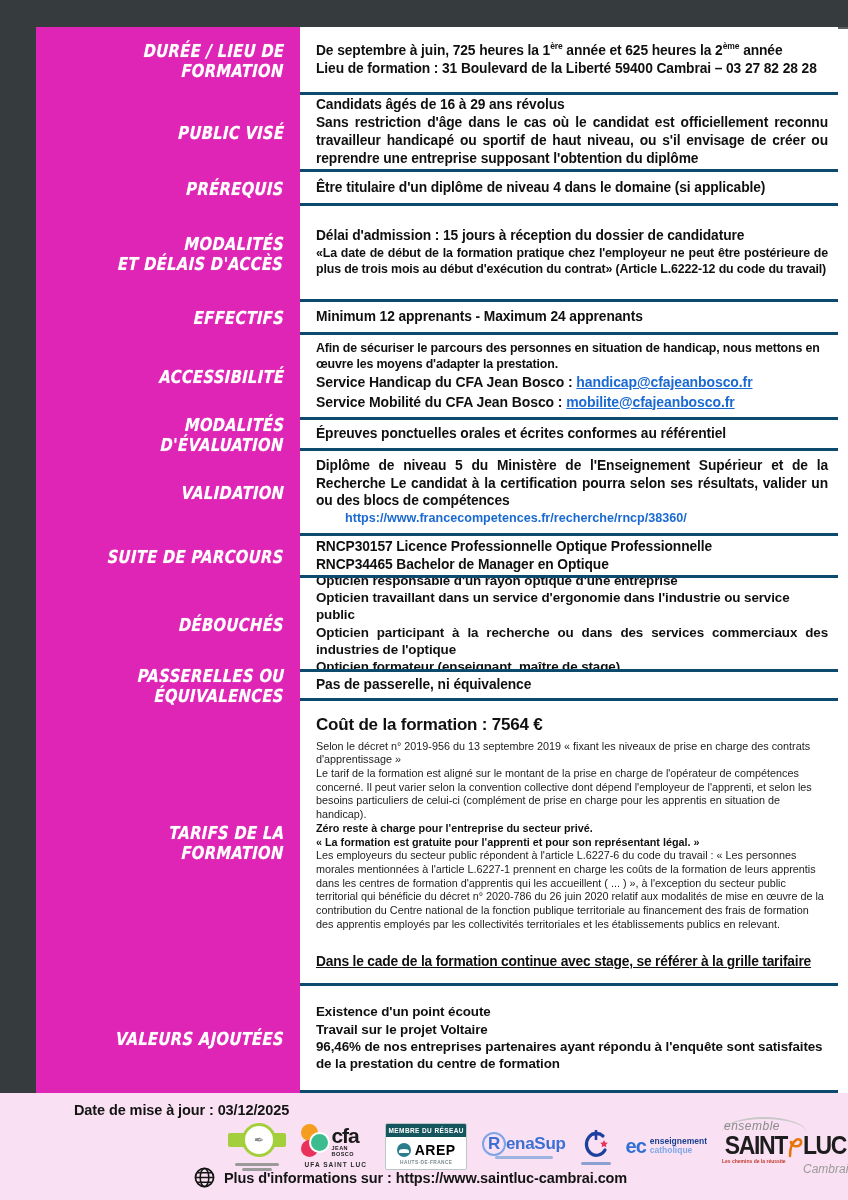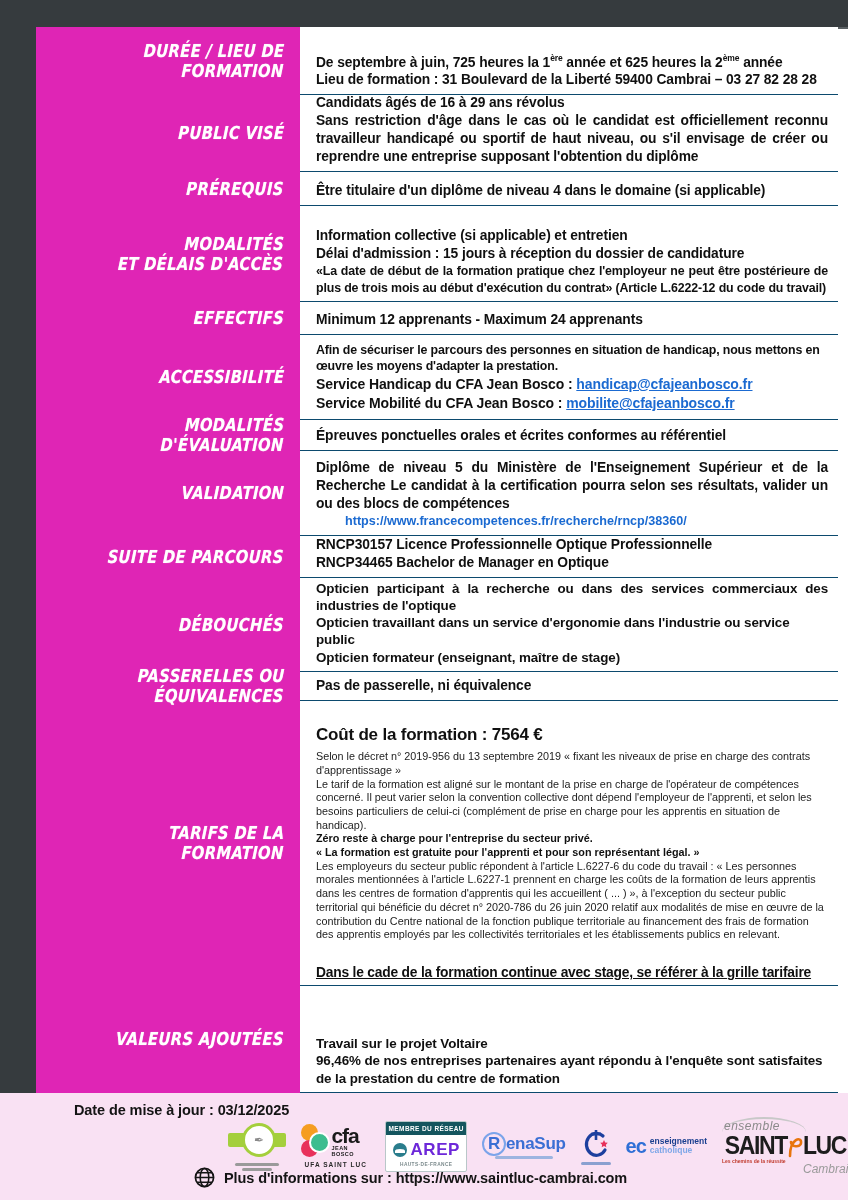--- a/index.html
+++ b/index.html
@@ -40,24 +40,24 @@
     letter-spacing:.4px;
     text-align:right;
     white-space:pre-line;
     transform:scaleX(.82) skewX(-3deg);
     transform-origin:right center;
     text-shadow:0 0 1px rgba(255,255,255,.6);
   }
   .content{
     flex:1;
     margin-right:10px;
-    border-bottom:1px solid #0c4a6e;
+    border-bottom:3px solid #0c4a6e;
     box-sizing:border-box;
     padding:5px 10px 5px 16px;
-    display:flex;flex-direction:column;justify-content:flex-end;
+    display:flex;flex-direction:column;justify-content:center;
     overflow:hidden;
     position:relative;
     background:#ffffff;
   }
   .content::after{ 
     content:"";position:absolute;left:-8px;bottom:-3px;width:8px;height:3px;background:#1b1c1e;
   }
   .line{color:#101010;}
   .just{text-align:justify;}
   .body{font-size:13.8px;font-weight:600;line-height:1.3;letter-spacing:-.1px;}
@@ -111,21 +111,21 @@
   
   .arep{
     width:84px;border:1px solid #b9c7c9;background:#fff;border-radius:2px;overflow:hidden;
     display:flex;flex-direction:column;align-items:center;
   }
   .arep-head{width:100%;background:#14555e;color:#fff;font-size:6.5px;font-weight:700;
     text-align:center;padding:3px 0;letter-spacing:.4px;}
   .arep-body{display:flex;align-items:center;gap:4px;padding:5px 4px 2px 4px;}
   .arep-dot{width:14px;height:14px;border-radius:50%;background:#2a7d8c;position:relative;}
   .arep-dot::after{content:"";position:absolute;left:2px;top:6px;width:10px;height:4px;background:#fff;border-radius:50% 50% 0 0;}
-  .arep-name{font-size:17px;font-weight:800;color:#6d28d9;letter-spacing:.5px;}
+  .arep-name{font-size:14px;font-weight:800;color:#000000;letter-spacing:.5px;}
   .arep-region{font-size:4.8px;font-weight:700;color:#7b8a8c;letter-spacing:.4px;padding-bottom:4px;}
   
   .renasup{align-items:center;}
   .rena-name{font-size:17px;font-weight:700;color:#3b6fd4;letter-spacing:-.3px;}
   .rena-r{border:2px solid #7ba4ea;border-radius:50%;padding:0 4px 1px 4px;color:#3b6fd4;}
   
   .anchor-logo{align-items:center;}
   
   .ec{display:flex;align-items:center;gap:4px;}
   .ec-abbr{font-size:20px;font-weight:900;color:#2f6fd6;letter-spacing:-1px;}
@@ -181,21 +181,20 @@
         <div class="content">
           <div class="line body"><span>Être titulaire d'un diplôme de niveau 4 dans le domaine (si applicable)</span></div>
         </div>
       </div>
       <div class="section" style="height: 96px;">
         <div class="side-label">
           <span class="label-text">Modalités
 et délais d'accès</span>
         </div>
         <div class="content">
-          <div class="line body"><span>Information collective (si applicable) et entretien</span></div>
           <div class="line body"><span>Délai d'admission : 15 jours à réception du dossier de candidature</span></div>
           <div class="line cond just"><span>«La date de début de la formation pratique chez l'employeur ne peut être postérieure de plus de trois mois au début d'exécution du contrat» (Article L.6222-12 du code du travail)</span></div>
         </div>
       </div>
       <div class="section" style="height: 33px;">
         <div class="side-label">
           <span class="label-text">Effectifs</span>
         </div>
         <div class="content">
           <div class="line body"><span>Minimum 12 apprenants - Maximum 24 apprenants</span></div>
@@ -236,22 +235,22 @@
           <div class="line body"><span>RNCP30157 Licence Professionnelle Optique Professionnelle</span></div>
           <div class="line body"><span>RNCP34465 Bachelor de Manager en Optique</span></div>
         </div>
       </div>
       <div class="section" style="height: 94px;">
         <div class="side-label">
           <span class="label-text">Débouchés</span>
         </div>
         <div class="content">
           <div class="line val"><span>Opticien responsable d'un rayon optique d'une entreprise</span></div>
+          <div class="line val"><span>Opticien travaillant dans un service d'ergonomie dans l'industrie ou service public</span></div>
           <div class="line val just"><span>Opticien participant à la recherche ou dans des services commerciaux des industries de l'optique</span></div>
-          <div class="line val"><span>Opticien travaillant dans un service d'ergonomie dans l'industrie ou service public</span></div>
           <div class="line val"><span>Opticien formateur (enseignant, maître de stage)</span></div>
         </div>
       </div>
       <div class="section" style="height: 29px;">
         <div class="side-label">
           <span class="label-text">Passerelles ou
 équivalences</span>
         </div>
         <div class="content">
           <div class="line body"><span>Pas de passerelle, ni équivalence</span></div>
@@ -269,20 +268,21 @@
           <div class="line smallb"><span>« La formation est gratuite pour l'apprenti et pour son représentant légal. »</span></div>
           <div class="line small"><span>Les employeurs du secteur public répondent à l'article L.6227-6 du code du travail : « Les personnes morales mentionnées à l'article L.6227-1 prennent en charge les coûts de la formation de leurs apprentis dans les centres de formation d'apprentis qui les accueillent ( ... ) », à l'exception du secteur public territorial qui bénéficie du décret n° 2020-786 du 26 juin 2020 relatif aux modalités de mise en œuvre de la contribution du Centre national de la fonction publique territoriale au financement des frais de formation des apprentis employés par les collectivités territoriales et les établissements publics en relevant.</span></div>
           <div class="line ul"><span>Dans le cade de la formation continue avec stage, se référer à la grille tarifaire</span></div>
         </div>
       </div>
       <div class="section" style="height: 107px;">
         <div class="side-label">
           <span class="label-text">Valeurs ajoutées</span>
         </div>
         <div class="content">
+          <div class="line val"><span>Existence d'un point écoute</span></div>
           <div class="line val"><span>Travail sur le projet Voltaire</span></div>
           <div class="line val"><span>96,46% de nos entreprises partenaires ayant répondu à l'enquête sont satisfaites de la prestation du centre de formation</span></div>
         </div>
       </div>
     </div>
 
   <div class="footer">
     <div class="date">Date de mise à jour : 03/12/2025</div>
 
     <div class="logos">

